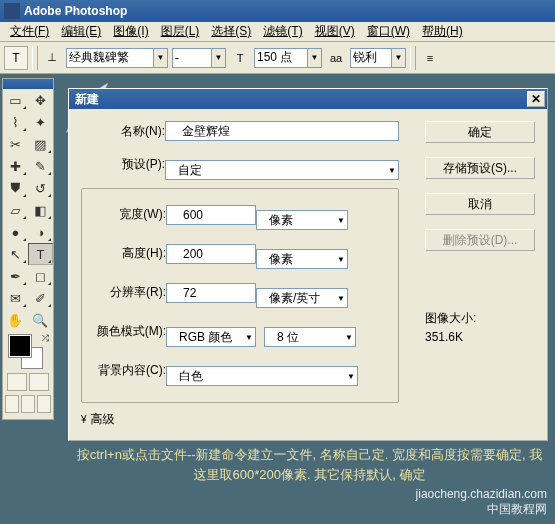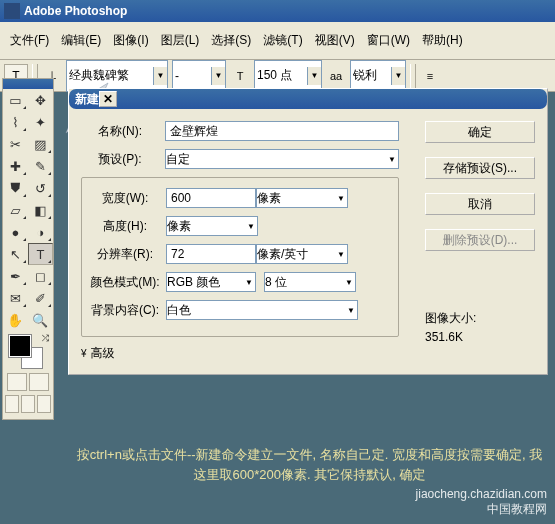--- a/index.html
+++ b/index.html
@@ -2,54 +2,54 @@
 <html><head>
 <meta charset="utf-8">
 <style>
 * { margin: 0; padding: 0; box-sizing: border-box; font-family: "SimSun", Arial, sans-serif; font-size: 12px; }
 body { background: #4a6a78; width: 555px; height: 524px; overflow: hidden; position: relative; }
 
 .titlebar { background: linear-gradient(#3a6ea5, #2857a0); height: 22px; display: flex; align-items: center; padding: 0 4px; color: #fff; }
 .titlebar .app-icon { width: 16px; height: 16px; background: #2a4a7a; margin-right: 4px; display: inline-block; }
 .titlebar .title { font-weight: bold; }
 
-.menubar { background: #ece9d8; height: 38px; display: flex; align-items: center; padding: 0 4px; border-bottom: 1px solid #aca899; }
+.menubar { background: #ece9d8; height: 20px; display: flex; align-items: center; padding: 0 4px; border-bottom: 1px solid #aca899; text-decoration: underline; }
 .menubar span { padding: 2px 6px; }
 
 .optionbar { background: #ece9d8; height: 32px; display: flex; align-items: center; padding: 2px 4px; border-bottom: 1px solid #aca899; gap: 4px; }
 .tool-tile { width: 24px; height: 24px; border: 1px solid #aca899; background: #f5f3e8; display: flex; align-items: center; justify-content: center; }
 .divider { width: 6px; height: 24px; border-left: 1px solid #fff; border-right: 1px solid #aca899; }
-.combo { display: flex; align-items: center; height: 32px; background: #fff; border: 1px solid #7f9db9; }
+.combo { display: flex; align-items: center; height: 20px; background: #fff; border: 1px solid #7f9db9; }
 .combo input { border: none; height: 18px; padding: 0 2px; font-size: 12px; }
 .combo .dd { width: 14px; height: 18px; background: #ece9d8; border-left: 1px solid #7f9db9; display: flex; align-items: center; justify-content: center; font-size: 8px; }
 .opt-icon { width: 20px; height: 20px; display: flex; align-items: center; justify-content: center; font-size: 11px; }
 
 .toolbox { position: absolute; left: 2px; top: 78px; width: 52px; background: #ece9d8; border: 1px solid #aca899; padding-bottom: 4px; }
 .toolbox-head { height: 10px; background: linear-gradient(#3a6ea5, #2857a0); }
 .toolgrid { display: grid; grid-template-columns: 1fr 1fr; }
 .tool { width: 25px; height: 22px; border: 1px solid #ece9d8; display: flex; align-items: center; justify-content: center; font-size: 13px; color: #333; position: relative; }
 .tool.active { background: #d4d0c8; border: 1px inset #aca899; }
 .tool .tri { position: absolute; right: 1px; bottom: 1px; width: 0; height: 0; border-left: 3px solid transparent; border-bottom: 3px solid #333; }
 .swatches { padding: 4px; position: relative; height: 40px; }
 .fg-swatch { position: absolute; left: 6px; top: 4px; width: 22px; height: 22px; background: #000; border: 1px solid #fff; outline: 1px solid #888; }
 .bg-swatch { position: absolute; left: 18px; top: 16px; width: 22px; height: 22px; background: #fff; border: 1px solid #888; }
 .mini-sw { position: absolute; right: 4px; top: 2px; font-size: 9px; }
 .mode-row { display: flex; justify-content: center; gap: 2px; padding: 2px; }
 .mode-btn { width: 20px; height: 18px; border: 1px solid #aca899; background: #f5f3e8; }
 
 .feather { position: absolute; left: 58px; top: 78px; width: 60px; height: 60px; pointer-events: none; }
 
 .dialog { position: absolute; left: 68px; top: 88px; width: 480px; background: #ece9d8; border: 1px outset #fff; }
-.dlg-title { height: 20px; background: linear-gradient(#3a6ea5, #2857a0); color: #fff; display: flex; align-items: center; padding: 0 2px 0 6px; font-weight: bold; border-radius: 7px; }
+.dlg-title { height: 20px; background: linear-gradient(#3a6ea5, #2857a0); color: #fff; display: flex; align-items: center; justify-content: space-between; padding: 0 2px 0 6px; font-weight: bold; }
 .dlg-close { width: 18px; height: 16px; background: #ece9d8; border: 1px outset #fff; color: #000; display: flex; align-items: center; justify-content: center; font-size: 11px; font-weight: bold; }
 .dlg-body { padding: 12px; position: relative; }
 .dlg-row { display: flex; align-items: center; margin-bottom: 8px; }
-.dlg-row label { width: 84px; text-align: center; padding-right: 6px; }
-.dlg-row .txt { flex: 1; height: 20px; border: 1px solid #7f9db9; background: #fff; padding: 2px 4px; }
-.dlg-row .sel { height: 20px; border: 1px solid #7f9db9; background: #fff; display: flex; align-items: center; justify-content: space-between; padding: 0 2px 0 0; }
+.dlg-row label { width: 84px; text-align: right; }
+.dlg-row .txt { flex: 1; height: 20px; border: 1px solid #7f9db9; background: #fff; padding: 2px 16px; }
+.dlg-row .sel { height: 20px; border: 1px solid #7f9db9; background: #fff; display: flex; align-items: center; justify-content: space-between; padding: 0 2px 0 12px; margin-top: 11px; }
 .dlg-row .sel .dd { font-size: 8px; }
 .fieldset { border: 1px solid #aca899; border-radius: 2px; padding: 10px 8px 8px 8px; margin-top: 6px; width: 318px; }
 .fieldset .dlg-row label { width: 76px; }
 .fieldset .dlg-row .txt { width: 90px; flex: none; margin-right: 0; }
 .fieldset .dlg-row .sel { width: 92px; }
 .adv { display: flex; align-items: center; gap: 4px; margin-top: 8px; font-size: 12px; }
 .adv .chev { font-size: 10px; }
 
 .dlg-buttons { position: absolute; right: 12px; top: 12px; width: 110px; display: flex; flex-direction: column; gap: 14px; }
 .btn { height: 22px; background: #ece9d8; border: 1px outset #fff; display: flex; align-items: center; justify-content: center; }
@@ -179,20 +179,21 @@
       <div class="dlg-row">
         <label>宽度(W):</label>
         <input class="txt" value="600" style="">
         <div class="sel">
           <span>像素</span>
           <span class="dd">▼</span>
         </div>
       </div>
       <div class="dlg-row">
         <label>高度(H):</label>
+        <input class="txt" value="200" style="">
         <div class="sel">
           <span>像素</span>
           <span class="dd">▼</span>
         </div>
       </div>
       <div class="dlg-row">
         <label>分辨率(R):</label>
         <input class="txt" value="72" style="">
         <div class="sel">
           <span>像素/英寸</span>

